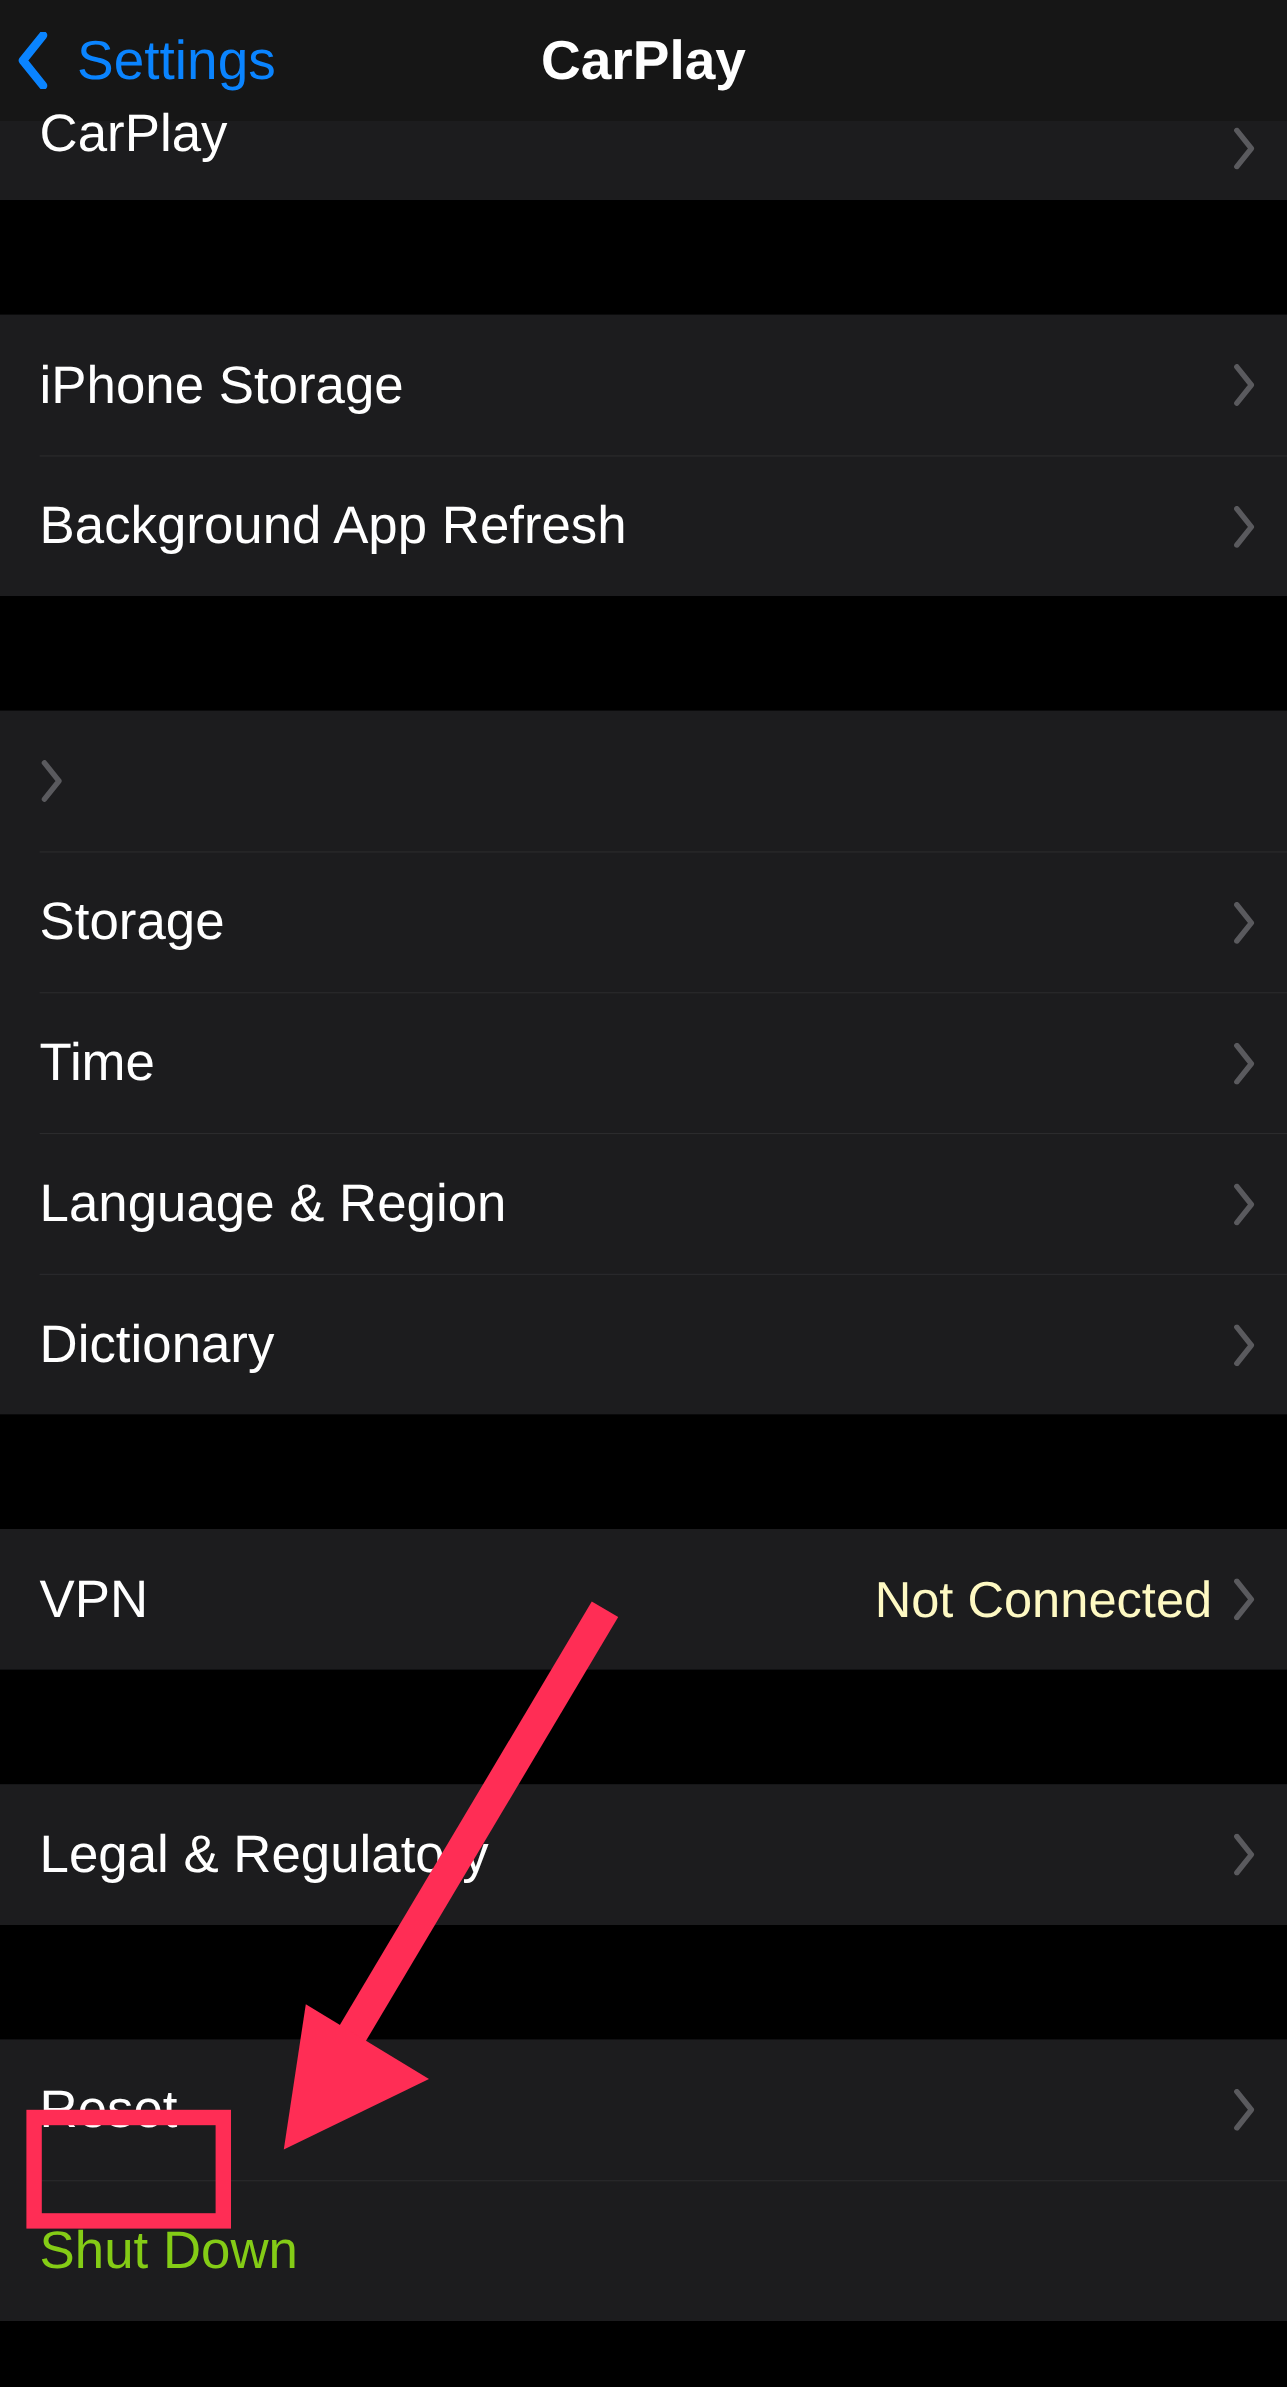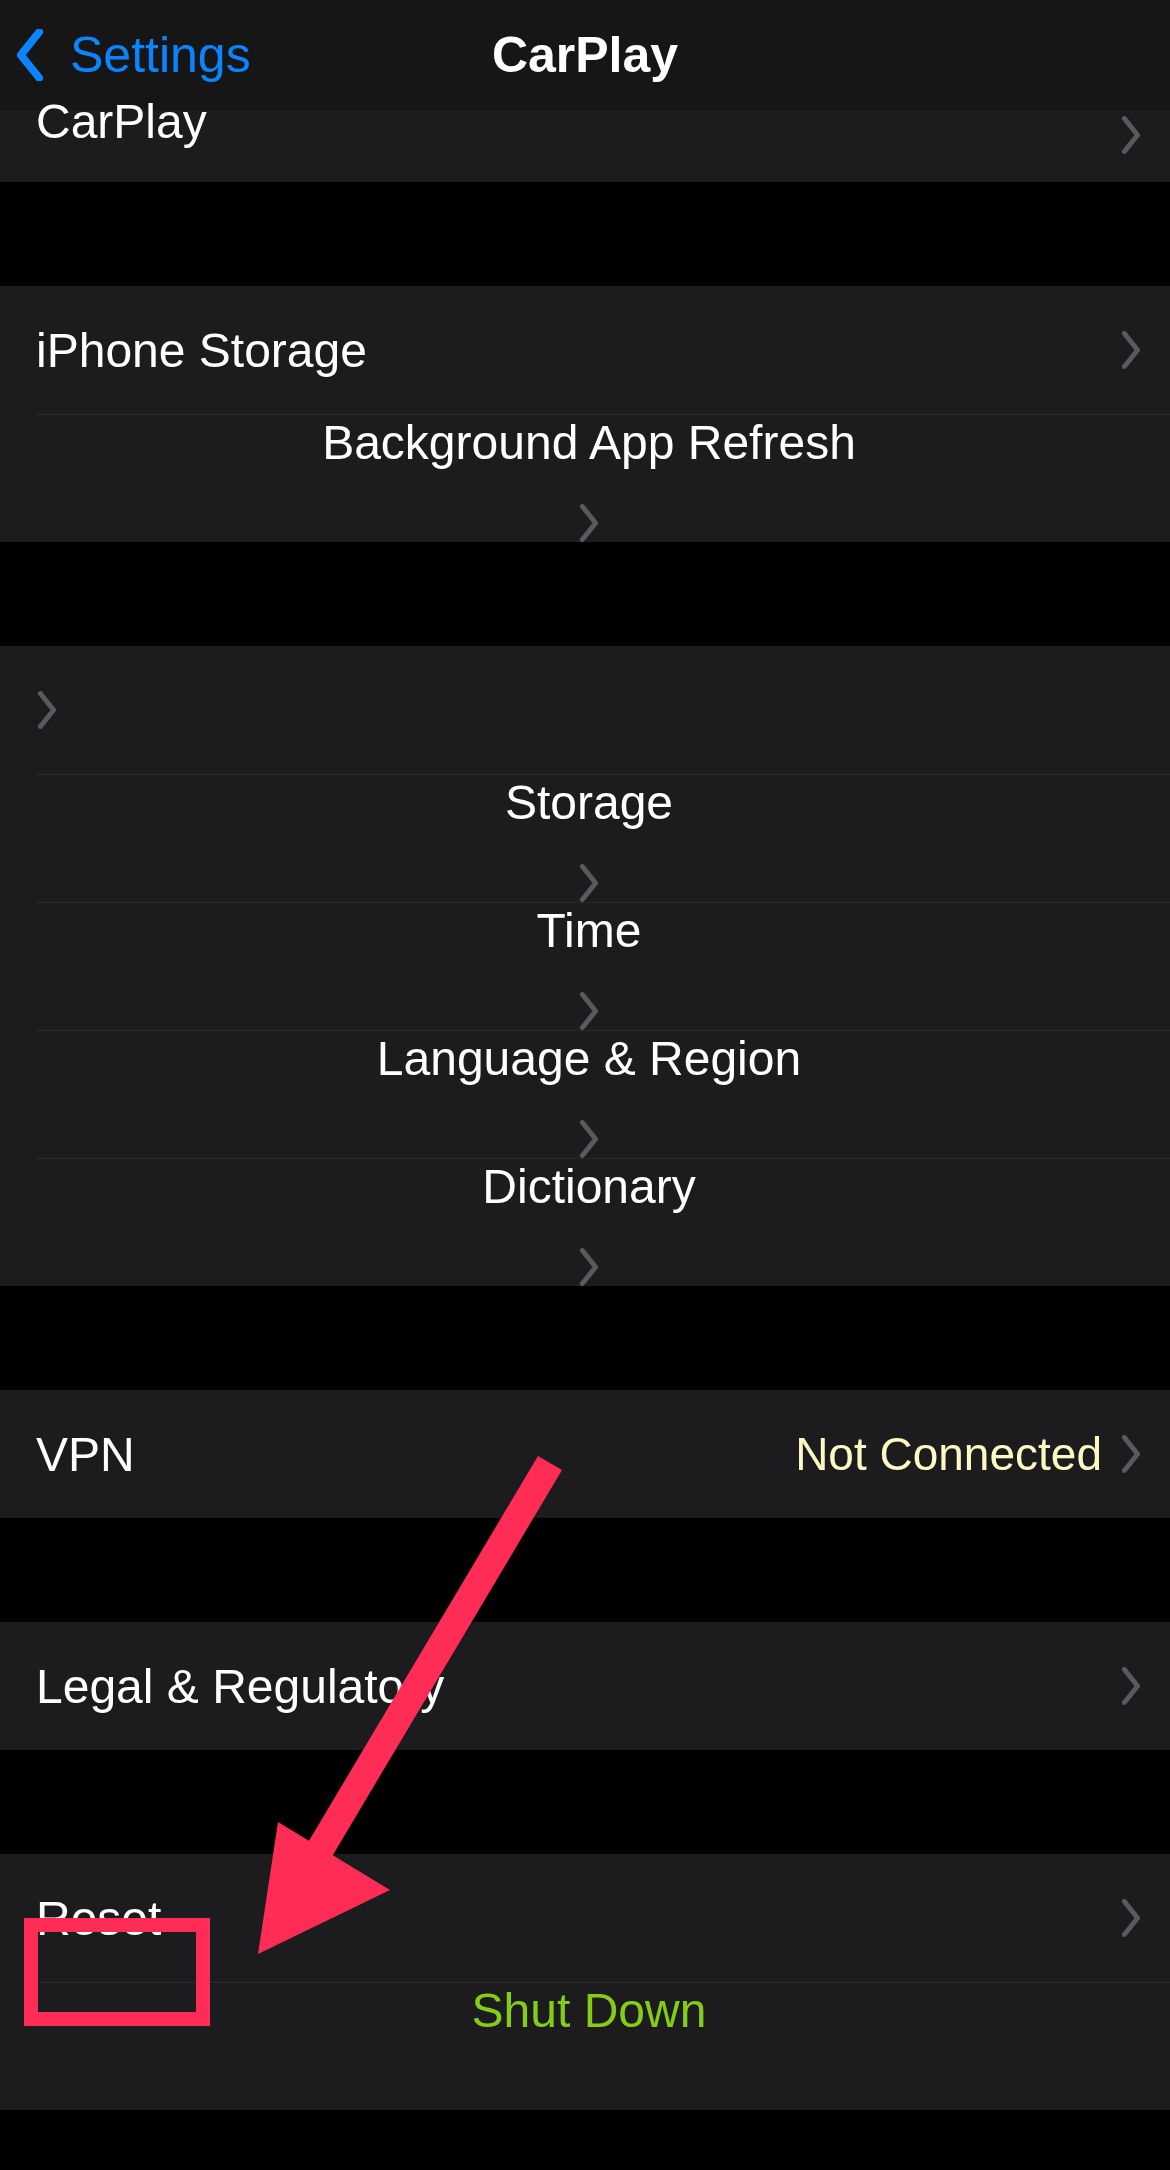--- a/index.html
+++ b/index.html
@@ -9,21 +9,21 @@
   
   .navbar { width:100%; height:110px; background:#161616; position:relative; display:flex; align-items:center; }
   .back { position:absolute; left:14px; top:0; height:100%; display:flex; align-items:center; gap:24px; color:#0a84ff; font-size:50px; }
   .back svg { width:32px; height:52px; display:block; }
   .title { width:100%; text-align:center; font-size:50px; font-weight:600; color:#fff; }
 
   
   .group { background:#1c1c1e; }
   .gap { background:#000; }
   .row { display:flex; align-items:center; height:128px; padding-left:36px; padding-right:28px; position:relative; }
-  .row + .row { border-top:1.5px solid #2b2b2d; margin-left:36px; padding-left:0;flex-direction:column; }
+  .row + .row { border-top:1.5px solid #2b2b2d; margin-left:36px; padding-left:0; }
   .row + .row .label, .row + .row .detail, .row + .row .chevron { position:relative; }
   .label { font-size:48px; color:#fff; font-weight:400; flex:1 1 auto; }
   .detail { font-size:46px; color:#fef9c3; margin-right:18px; }
   .chevron svg { width:22px; height:38px; display:block; stroke:#5a5a5e; }
   .link { color:#84cc16; }
 
   
   .row-partial { height:72px; align-items:flex-start; }
   .row-partial .label { position:relative; top:-16px; }
   .row-partial .chevron { position:relative; top:6px; }

